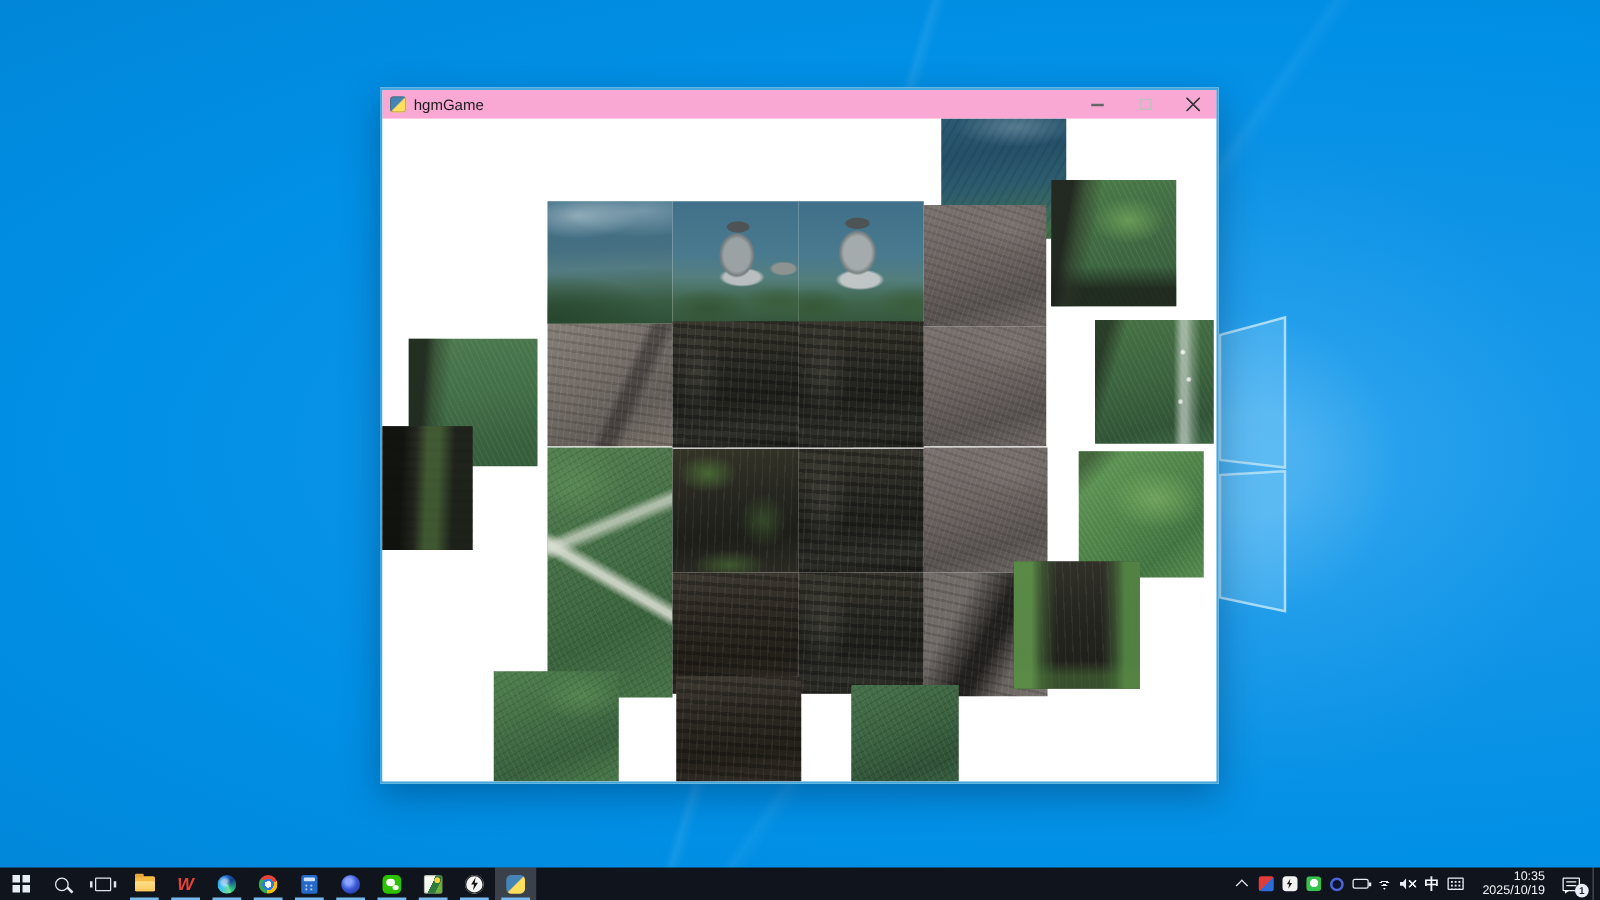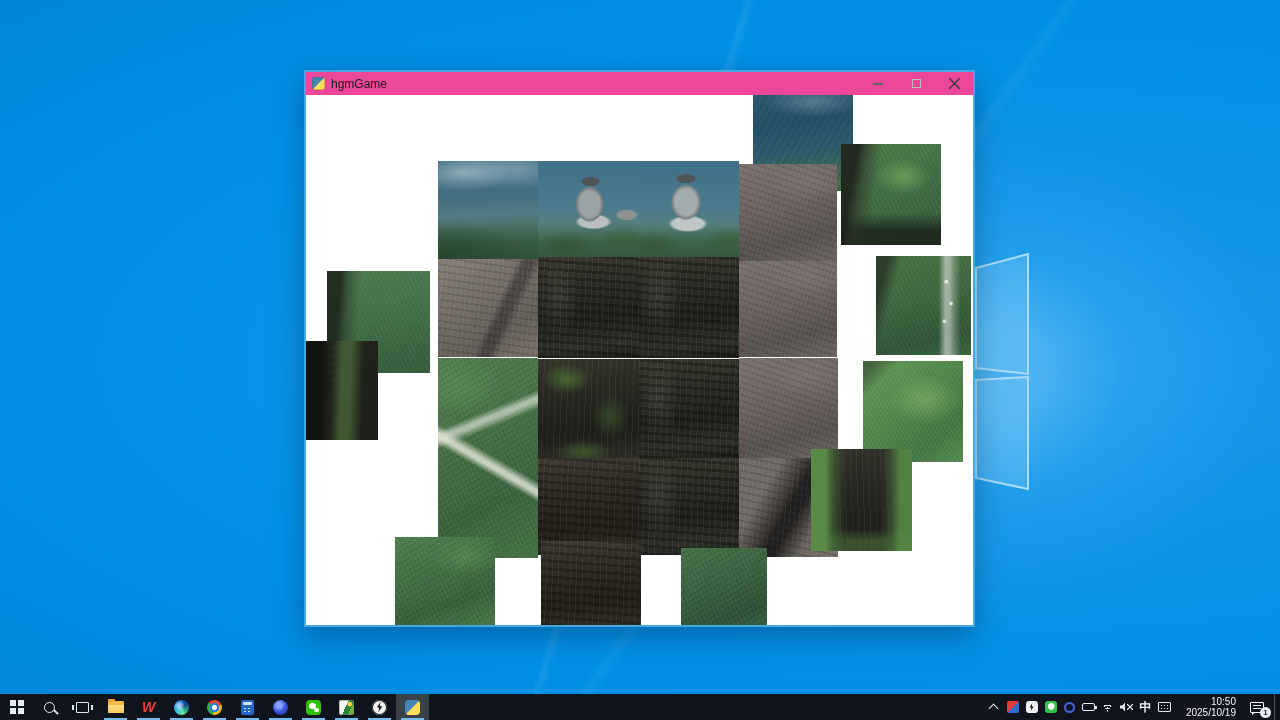--- a/index.html
+++ b/index.html
@@ -11,21 +11,21 @@
     background:
       linear-gradient(107deg, transparent 49.5%, rgba(255,255,255,.08) 49.9%, transparent 50.5%),
       linear-gradient(125deg, transparent 59.5%, rgba(255,255,255,.05) 60%, transparent 60.8%),
       radial-gradient(circle at 1002px 372px, rgba(190,235,255,.28) 0 40px, rgba(120,205,250,.12) 120px, transparent 260px),
       radial-gradient(ellipse at 78% 50%, #1f9cec 0%, #0d93e6 40%, #0090e6 65%, #0186d9 100%);}
   .win-logo-svg{position:absolute;left:950px;top:240px;}
 
   
   .app-window{position:absolute;left:304px;top:70px;width:671px;height:557px;
     background:#fff;border:2px solid #45a9e0;box-shadow:0 10px 28px rgba(0,30,60,.35);}
-  .titlebar{position:relative;height:23px;background:#ec4899;display:flex;align-items:center;padding-left:6px;}
+  .titlebar{position:relative;height:23px;background:#f9a8d4;display:flex;align-items:center;padding-left:6px;}
   .py-icon{width:13px;height:13px;border-radius:3px;flex:0 0 auto;
     background:linear-gradient(135deg,#4584b6 0 47%,#ffdf5c 53% 100%);
     box-shadow:inset 0 0 0 1px rgba(90,90,40,.35);}
   .title-text{font-size:12px;color:#1b1b1b;margin-left:6px;}
   .win-controls{position:absolute;right:8px;top:0;height:23px;display:flex;align-items:center;gap:16px;}
   .wc{width:22px;height:18px;display:flex;align-items:center;justify-content:center;background:transparent;border:0;padding:0;}
   .gl-min{width:10px;height:2px;background:#666;}
   .gl-max{width:9px;height:9px;border:1px solid #bfbfbf;}
   .gl-close{width:11px;height:11px;
     background:
@@ -355,21 +355,21 @@
         <span class="glyph tr-mute"></span>
       </button>
       <button class="tray-cell">
         <span class="glyph tr-ime">中</span>
       </button>
       <button class="tray-cell">
         <span class="glyph tr-kbd"></span>
       </button>
     </div>
   <button class="clock">
-    <span>10:50</span>
+    <span>10:35</span>
     <span>2025/10/19</span>
   </button>
   <button class="notif-cell">
     <span class="glyph notif-glyph"></span>
     <span class="notif-badge">1</span>
   </button>
   <button class="show-desktop"></button>
 </div>
 
 </body></html>

